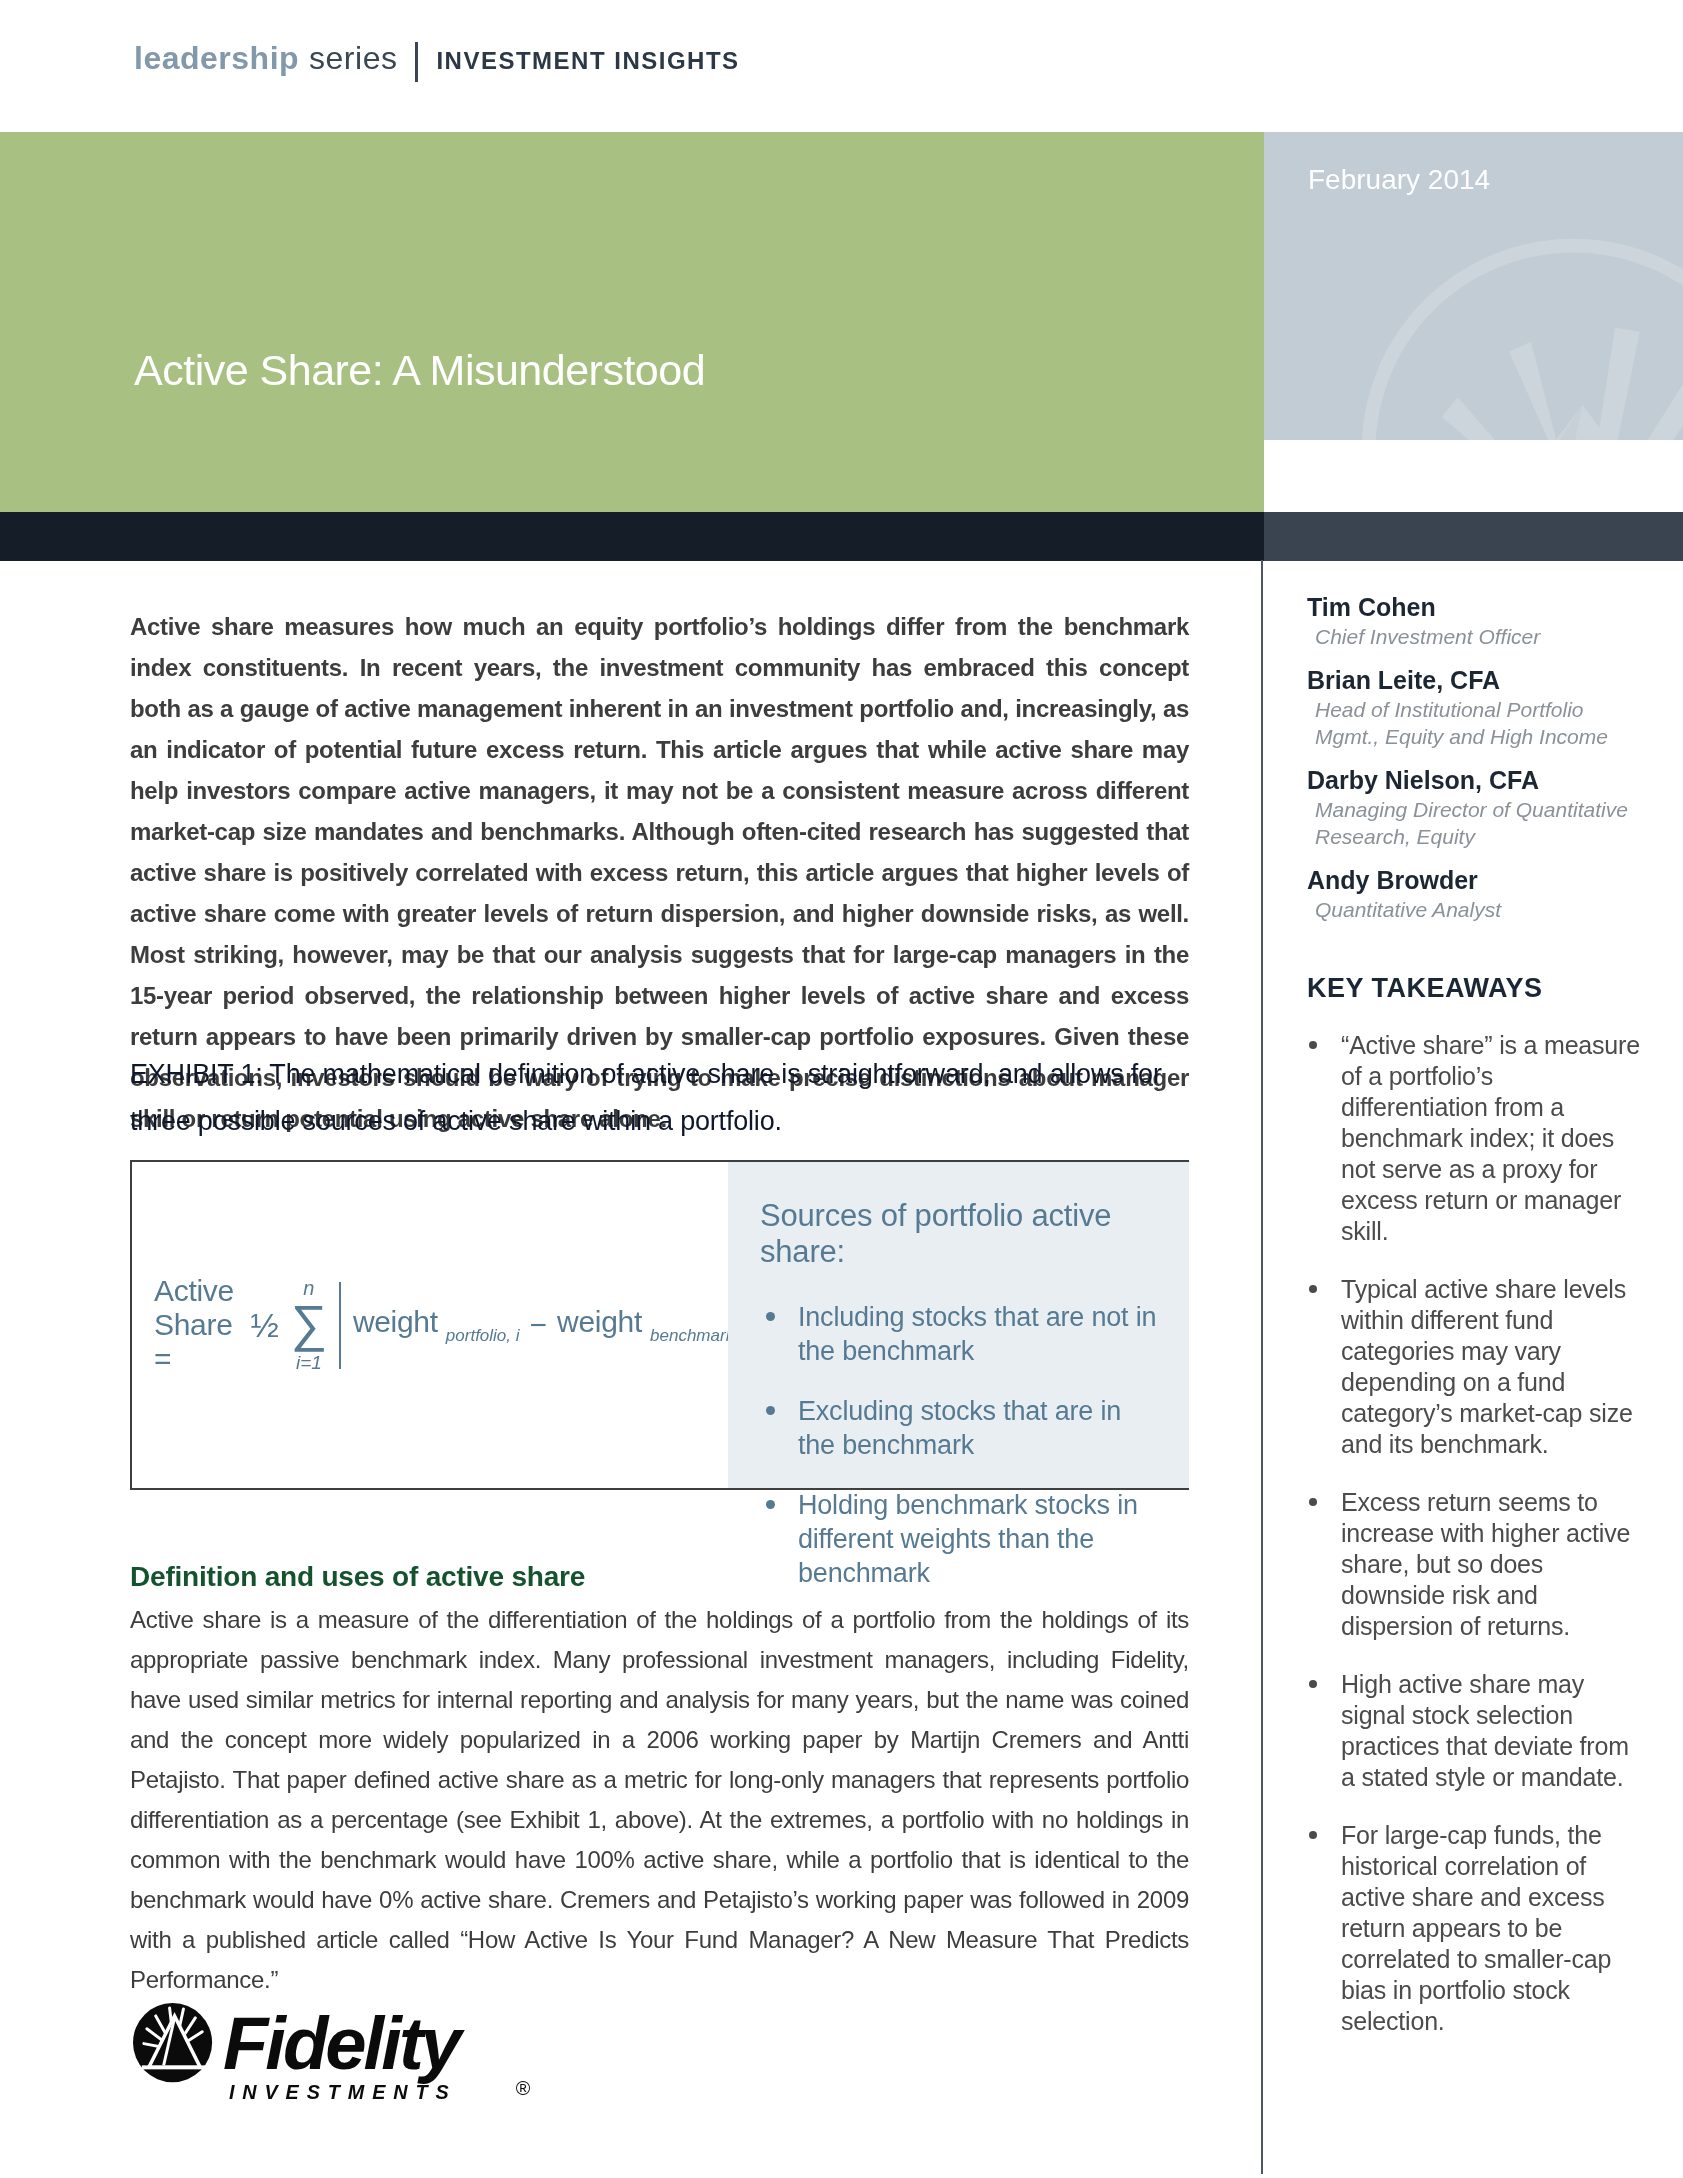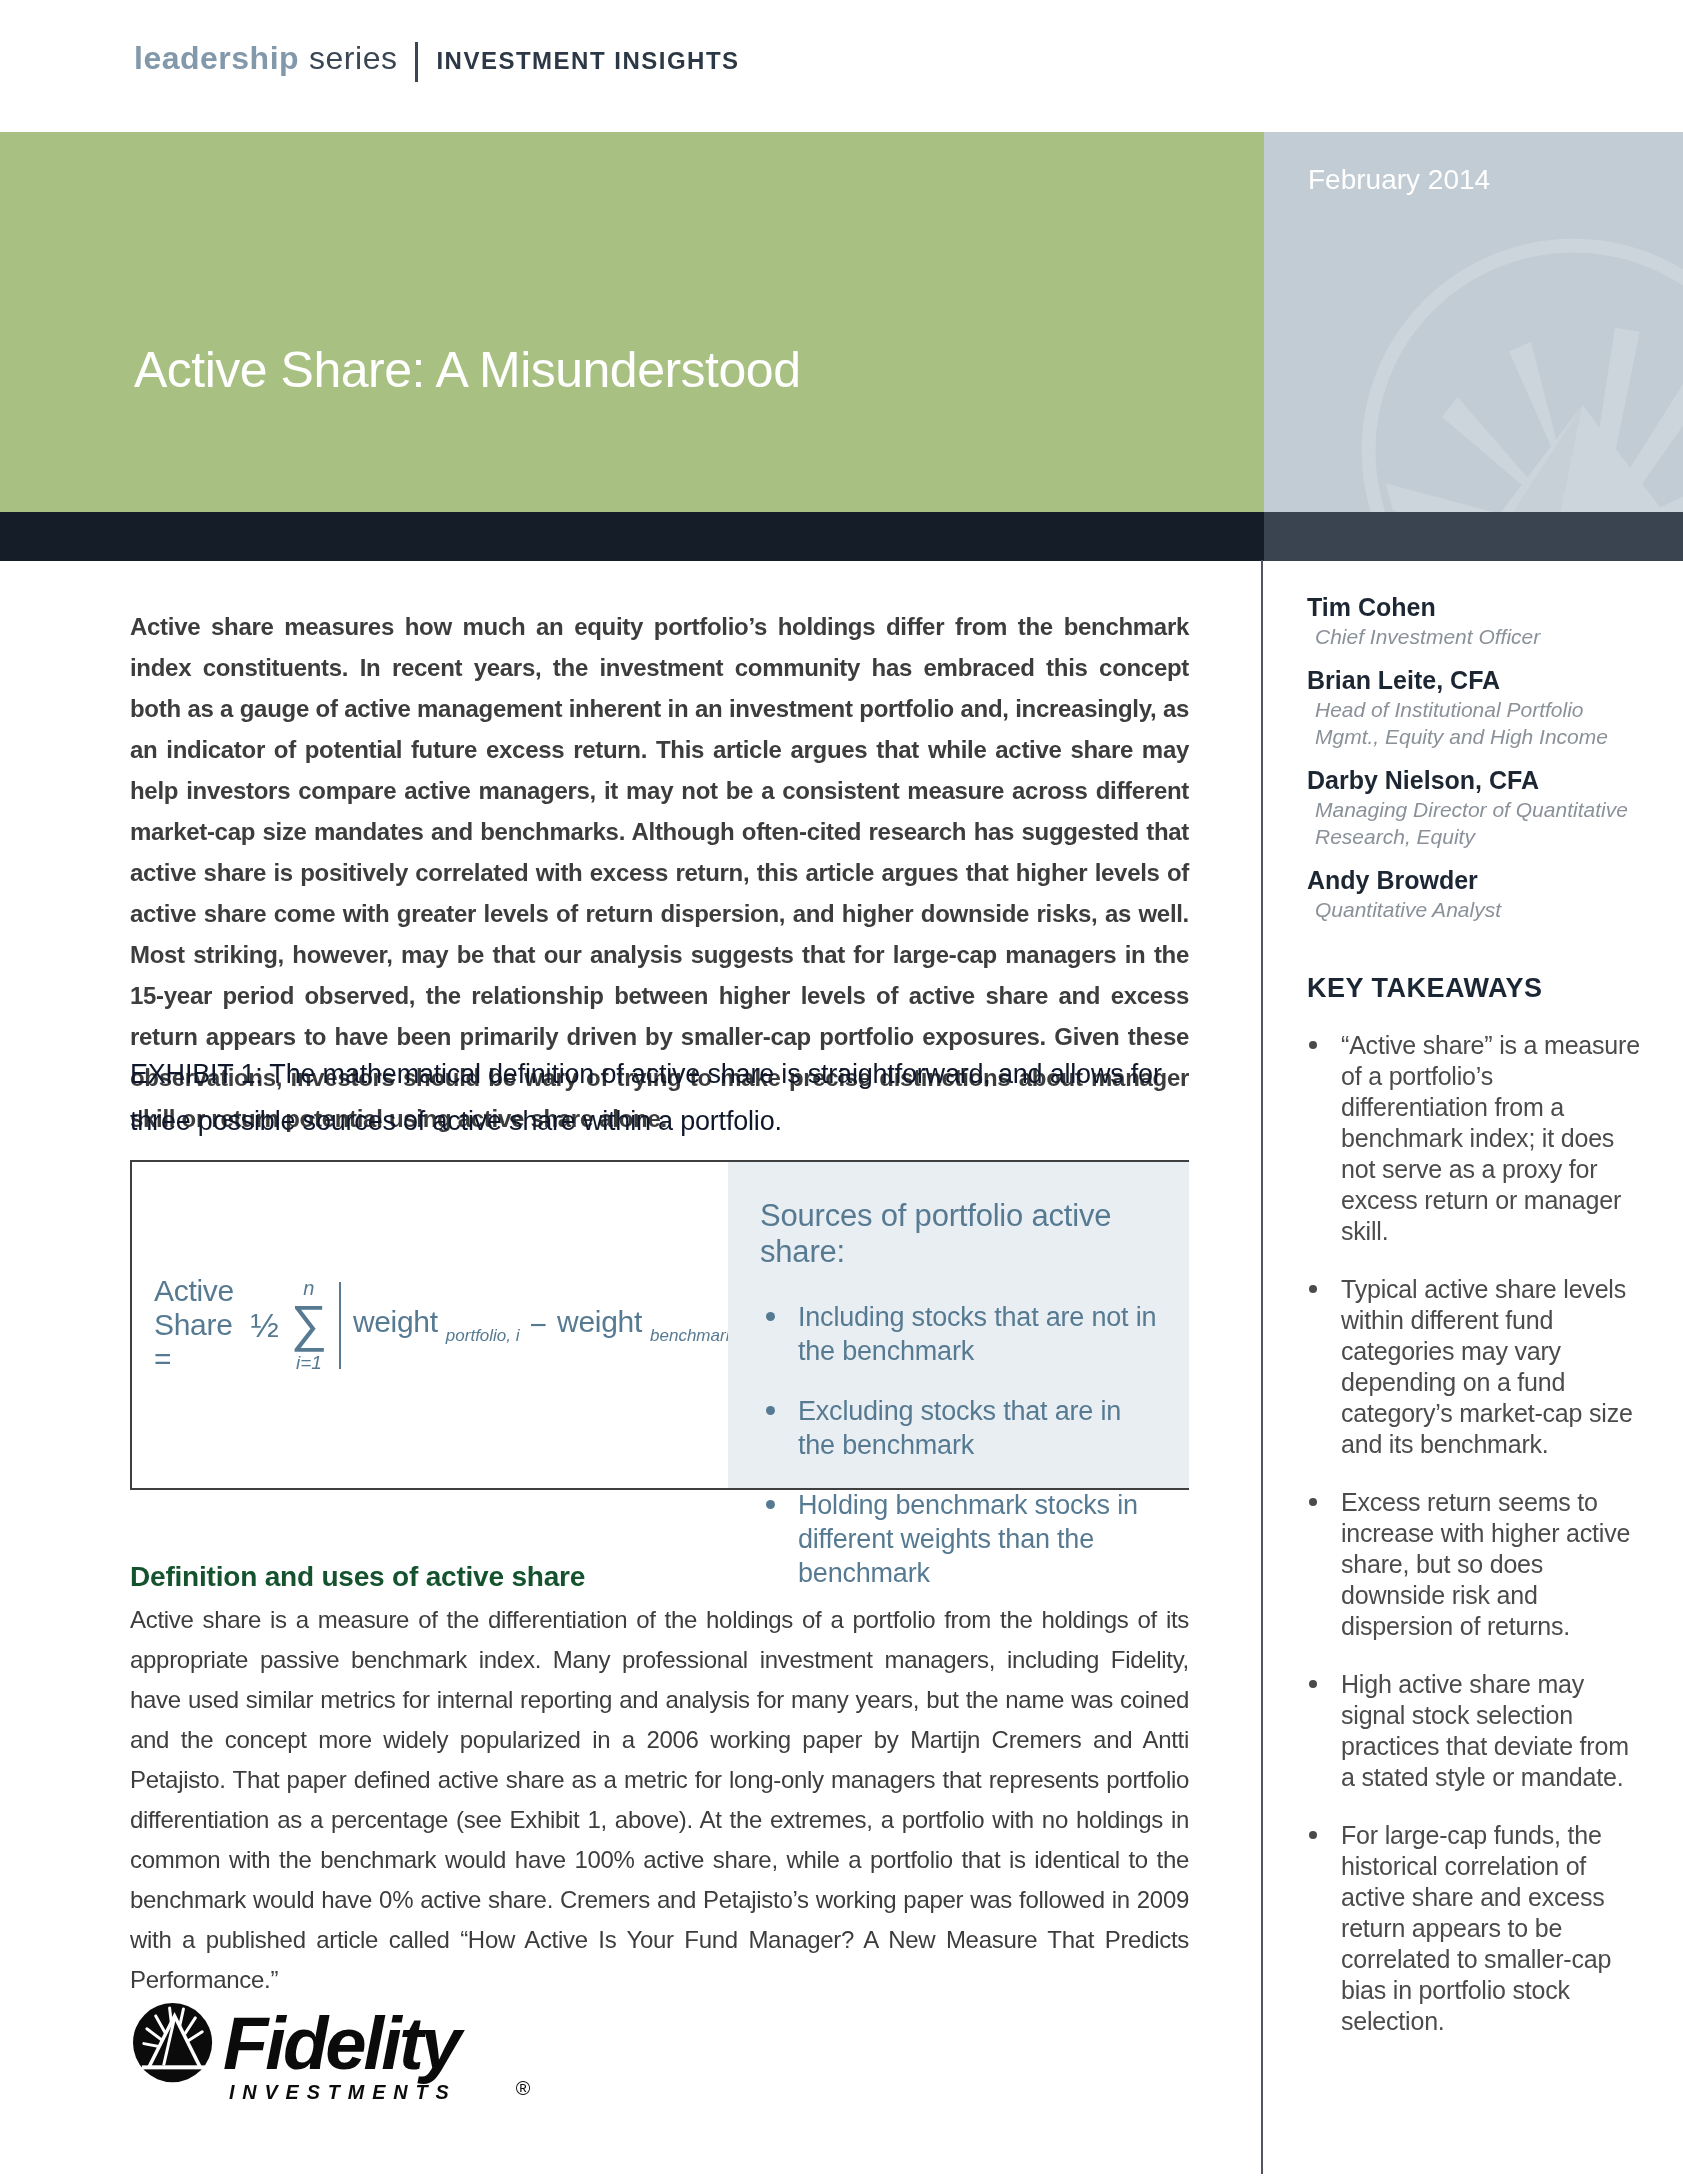--- a/index.html
+++ b/index.html
@@ -10,22 +10,22 @@
   }
   
   .top-header { position:absolute; left:134px; top:40px; display:flex; align-items:baseline; }
   .brand-bold { font-size:32px; font-weight:bold; color:#8298ab; letter-spacing:0.5px; }
   .brand-light { font-size:32px; font-weight:normal; color:#3a4654; margin-left:10px; letter-spacing:0.5px; }
   .hdr-divider { display:inline-block; width:3px; height:40px; background:#3a4654; margin:0 18px; align-self:center; transform:translateY(2px); }
   .division { font-size:24px; font-weight:bold; color:#2c3845; letter-spacing:1.5px; }
   
   .banner { position:absolute; left:0; top:132px; width:1683px; height:380px; }
   .banner-green { position:absolute; left:0; top:0; width:1264px; height:380px; background:#a8c183; }
-  .banner-title { position:absolute; left:134px; top:198px; color:#ffffff; font-size:50px; font-weight:200; line-height:80px; letter-spacing:-0.5px; }
-  .banner-side { position:absolute; left:1264px; top:0; width:419px; height:380px; background:#c2ccd4; overflow:hidden; }
+  .banner-title { position:absolute; left:134px; top:198px; color:#ffffff; font-size:43px; font-weight:200; line-height:80px; letter-spacing:-0.5px; }
+  .banner-side { position:absolute; left:1264px; top:0; width:419px; height:308px; background:#c2ccd4; overflow:hidden; }
   .banner-date { position:absolute; left:44px; top:32px; color:#ffffff; font-size:28px; font-weight:normal; }
   .starburst { position:absolute; left:59px; top:79px; }
   
   .band-left { position:absolute; left:0; top:512px; width:1264px; height:49px; background:#141d28; }
   .band-right { position:absolute; left:1264px; top:512px; width:419px; height:49px; background:#3a4450; }
   
   .side-rule { position:absolute; left:1261px; top:560px; width:2px; height:1614px; background:#51565e; }
   
   .intro {
     position:absolute; left:130px; top:606px; width:1059px;

